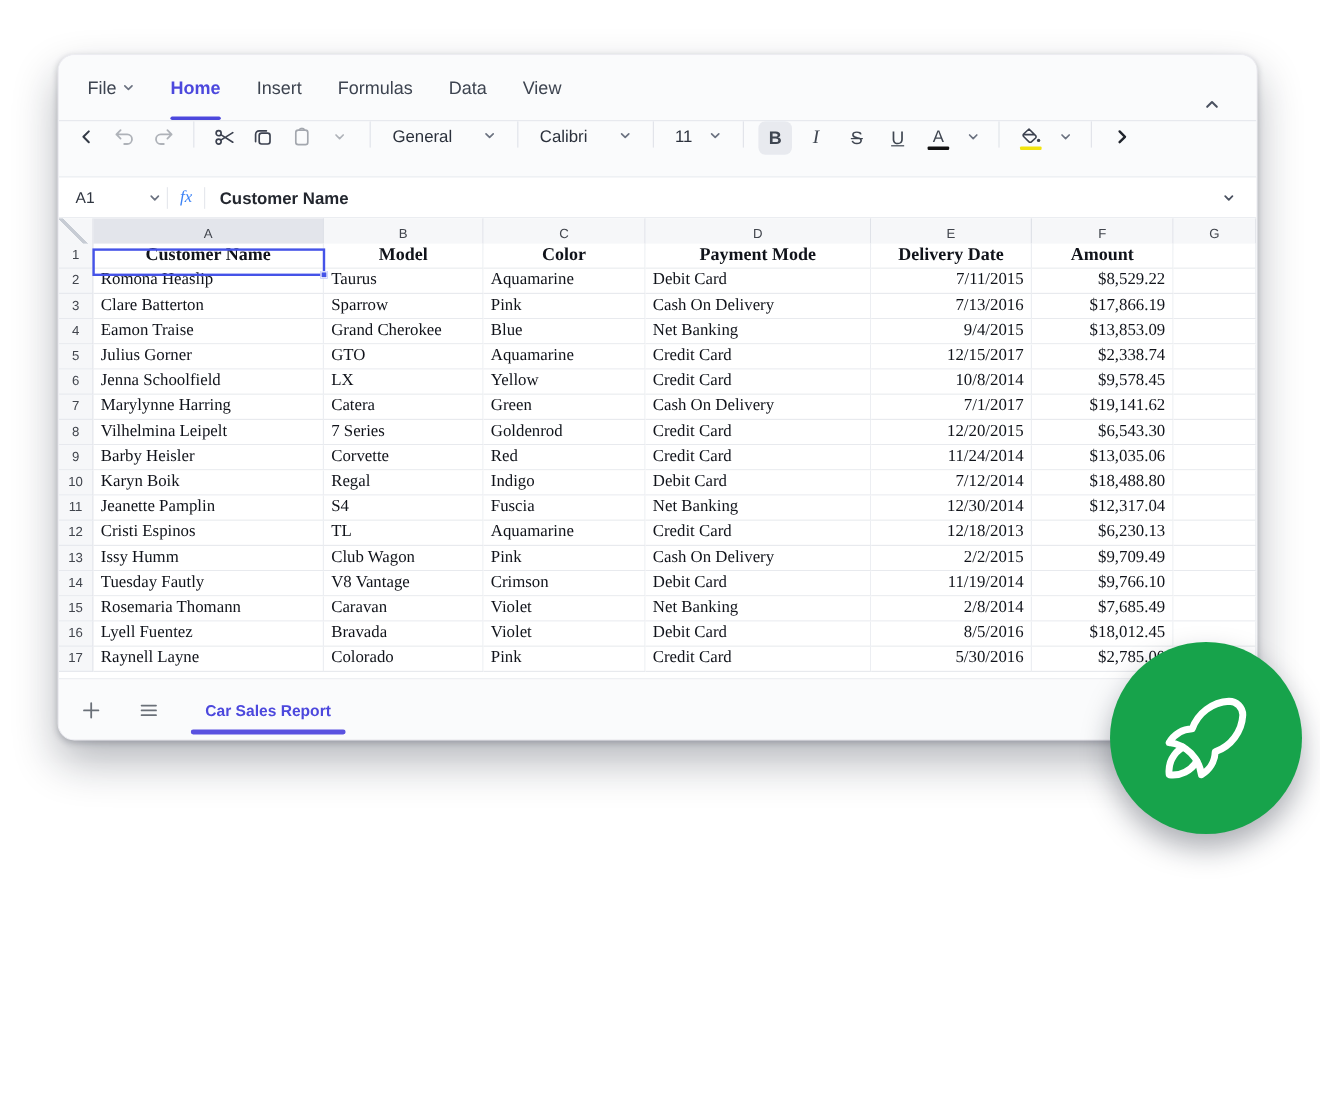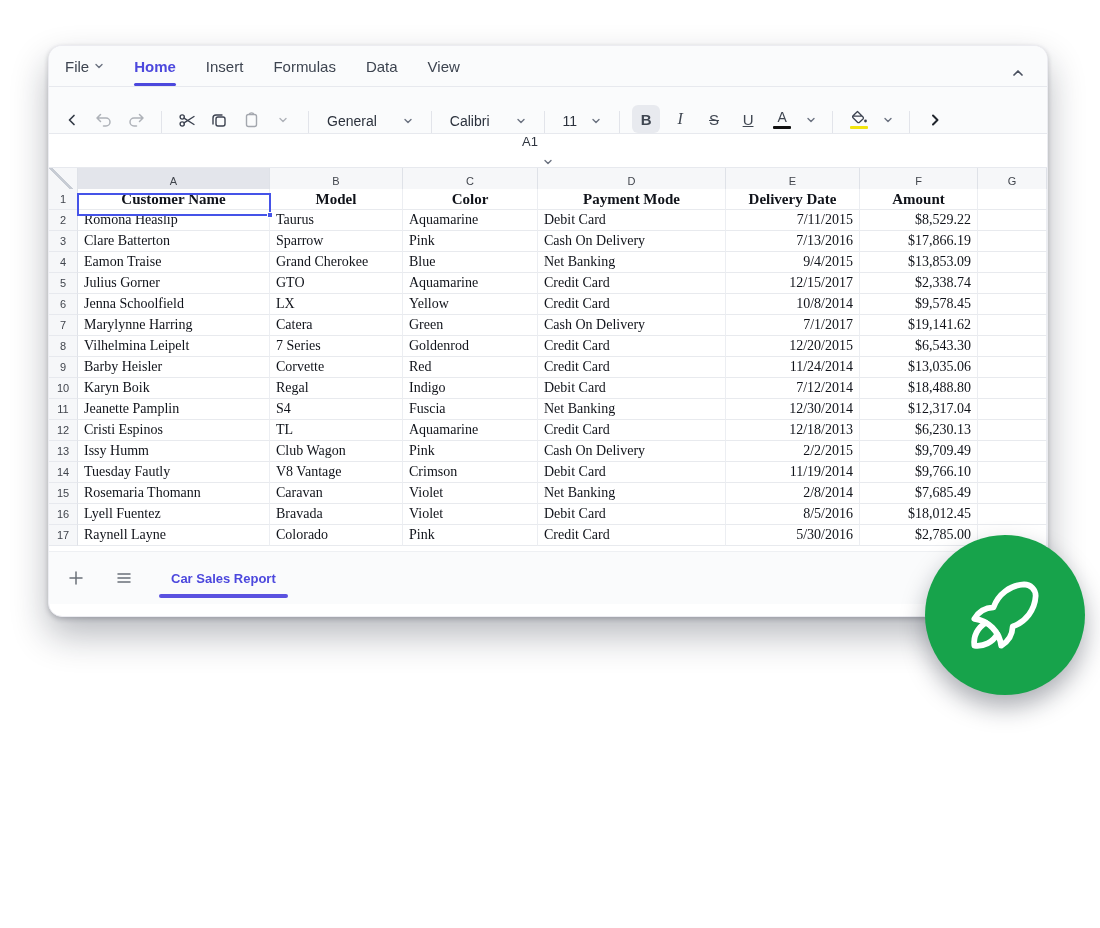--- a/index.html
+++ b/index.html
@@ -6,54 +6,54 @@
   *{box-sizing:border-box;}
   .stage{position:relative;width:1100px;height:928px;background:#ffffff;overflow:hidden;
          font-family:"Liberation Sans",sans-serif;}
 
   
   .card{position:absolute;left:48px;top:45px;width:1000px;height:572px;background:#ffffff;
         border:1px solid #ececf1;border-radius:14px;overflow:hidden;
         box-shadow:0 2px 5px rgba(18,23,40,.22), 0 18px 36px rgba(18,23,40,.30);}
 
   
-  .menubar{position:relative;height:41px;background:#fafbfc;border-bottom:1px solid #e7e9ee;
-           display:flex;align-items:flex-end;padding:0 16px;gap:30px;}
+  .menubar{position:relative;height:55px;background:#fafbfc;border-bottom:1px solid #e7e9ee;
+           display:flex;align-items:flex-end;padding:0 24px;gap:30px;}
   .menu-item{position:relative;height:100%;display:flex;align-items:center;gap:5px;
              font-size:15px;color:#3d4450;cursor:pointer;}
   .menu-item.active{color:#4c48dd;font-weight:700;}
   .menu-item.active::after{content:"";position:absolute;left:0;right:0;bottom:0;height:3px;
              border-radius:3px;background:#4c48dd;}
   .menubar .spacer{flex:1;}
   .icon-btn{display:flex;align-items:center;justify-content:center;width:26px;height:26px;
             border-radius:5px;cursor:pointer;flex:0 0 auto;}
   svg{display:block;}
 
   
   .toolbar{height:47px;background:#fafbfc;border-bottom:1px solid #e7e9ee;
-           display:flex;align-items:flex-end;padding:0 10px;gap:6px;}
+           display:flex;align-items:flex-start;padding:0 10px;gap:6px;}
   .tb-sep{width:1px;height:22px;background:#e2e4ea;margin:0 6px;flex:0 0 auto;}
   .tb-text{font-size:14px;color:#2b313c;}
   .tb-drop{display:flex;align-items:center;gap:26px;padding:4px 6px;cursor:pointer;}
   .tb-drop.small{gap:14px;}
   .glyph{font-size:15px;color:#3f4651;line-height:1;}
   .glyph-btn{width:28px;height:28px;display:flex;align-items:center;justify-content:center;
              border-radius:6px;cursor:pointer;}
   .glyph-btn.on{background:#e8eaef;}
   .b{font-weight:800;}
   .i{font-family:"Liberation Serif",serif;font-style:italic;font-size:16px;}
   .s{text-decoration:line-through;}
   .u{text-decoration:underline;}
   .color-btn{display:flex;flex-direction:column;align-items:center;gap:2px;cursor:pointer;}
   .color-bar{width:18px;height:3px;border-radius:1px;}
   .muted svg{opacity:.45;}
 
   
   .formulabar{height:34px;background:#ffffff;border-bottom:1px solid #e7e9ee;
-              display:flex;align-items:center;padding:0 10px;flex-direction:column;}
+              display:flex;align-items:center;padding:0 10px;}
   .cellref{font-size:13px;color:#2f3540;width:60px;padding-left:4px;}
   .fx{font-family:"Liberation Serif",serif;font-style:italic;font-size:14px;color:#3b82f6;
       padding:0 10px;cursor:pointer;}
   .fb-sep{width:1px;height:18px;background:#e6e8ed;}
   .fb-value{flex:1;font-size:14px;font-weight:700;color:#23272f;padding-left:12px;}
 
   
   .gridwrap{position:relative;height:383px;background:#ffffff;}
   .grid{display:grid;grid-template-columns:29px 192px 133px 135px 188px 134px 118px 1fr;
         grid-auto-rows:21px;}

